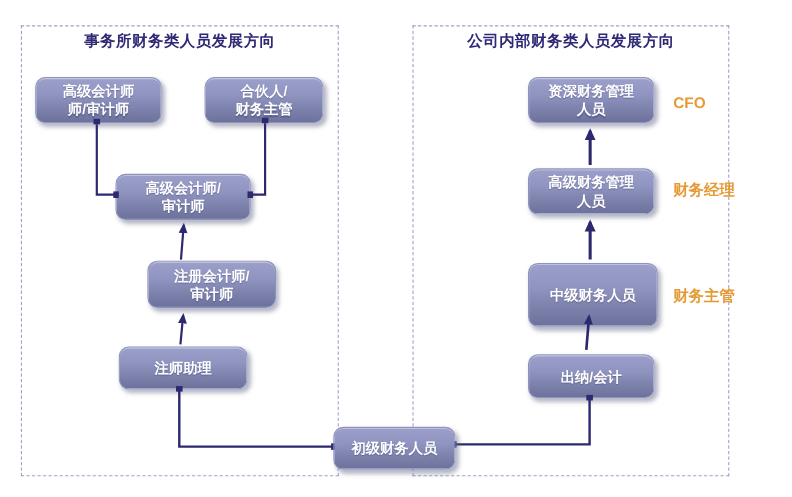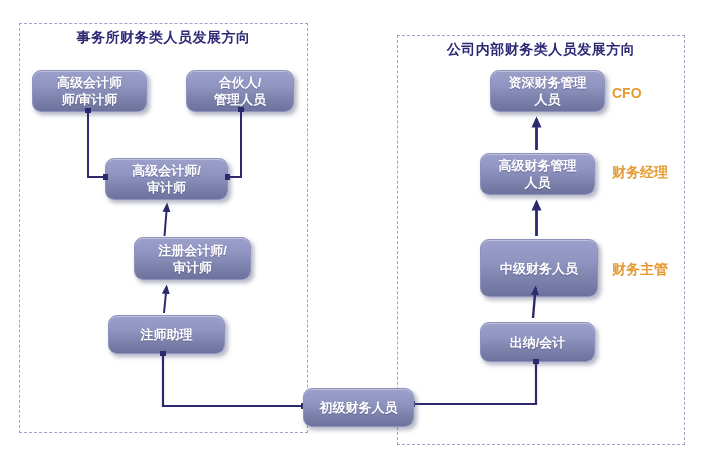--- a/index.html
+++ b/index.html
@@ -6,21 +6,21 @@
   body{
     width:720px;height:452px;position:relative;background:#ffffff;
     font-family:"Liberation Sans","DejaVu Sans",sans-serif;
     overflow:hidden;
   }
   .panel{
     position:absolute;top:23px;height:408px;
     border:1px dashed #9fa3c8;background:transparent;
   }
   #panel-left{left:19px;width:287px;}
-  #panel-right{left:397px;width:286px;margin-top:12px;}
+  #panel-right{left:375px;width:286px;}
   .panel-title{
     position:absolute;top:5px;left:0;width:100%;
     text-align:center;font-weight:bold;font-size:14px;
     color:#2e2975;letter-spacing:0.5px;
   }
   .node{
     position:absolute;display:flex;align-items:center;justify-content:center;
     text-align:center;color:#ffffff;font-weight:bold;font-size:13px;
     line-height:17px;white-space:pre-line;
     background:linear-gradient(180deg,#9b9fca 0%,#9094c0 38%,#7e83ae 68%,#6d729d 100%);
@@ -31,21 +31,21 @@
   }
   
   #node-senior-cpa        {left:32px; top:70px; width:115px;height:42px;}
   #node-partner           {left:186px;top:70px; width:108px;height:42px;}
   #node-senior-accountant {left:105px;top:158px;width:123px;height:42px;}
   #node-cpa               {left:108px;top:237px;width:117px;height:43px;margin-left:26px;}
   #node-cpa-assistant     {left:108px;top:315px;width:117px;height:39px;}
   
   #node-junior-finance    {left:303px;top:388px;width:111px;height:39px;z-index:3;}
   
-  #node-senior-finance-mgmt{left:480px;top:70px; width:115px;height:42px;margin-left:10px;}
+  #node-senior-finance-mgmt{left:480px;top:70px; width:115px;height:42px;}
   #node-senior-finance     {left:480px;top:153px;width:115px;height:42px;}
   #node-mid-finance        {left:480px;top:239px;width:118px;height:58px;}
   #node-cashier            {left:480px;top:322px;width:115px;height:40px;}
   .side-label{
     position:absolute;color:#e59b35;font-weight:bold;font-size:14px;
   }
   #label-cfo               {left:612px;top:85px;}
   #label-finance-manager   {left:612px;top:164px;}
   #label-finance-supervisor{left:612px;top:261px;}
   #connector-layer{position:absolute;left:0;top:0;z-index:2;}
@@ -92,21 +92,21 @@
     <rect x="160" y="351" width="6" height="5"></rect>
     <rect x="533" y="359" width="6" height="5"></rect>
     <rect x="301" y="403" width="5" height="6"></rect>
     <rect x="410" y="401" width="5" height="6"></rect>
   </g>
 </svg>
 
 <div class="node" id="node-senior-cpa">高级会计师
 师/审计师</div>
 <div class="node" id="node-partner">合伙人/
-管理人员</div>
+财务主管</div>
 <div class="node" id="node-senior-accountant">高级会计师/
 审计师</div>
 <div class="node" id="node-cpa">注册会计师/
 审计师</div>
 <div class="node" id="node-cpa-assistant">注师助理</div>
 
 <div class="node" id="node-junior-finance">初级财务人员</div>
 
 <div class="node" id="node-senior-finance-mgmt">资深财务管理
 人员</div>

